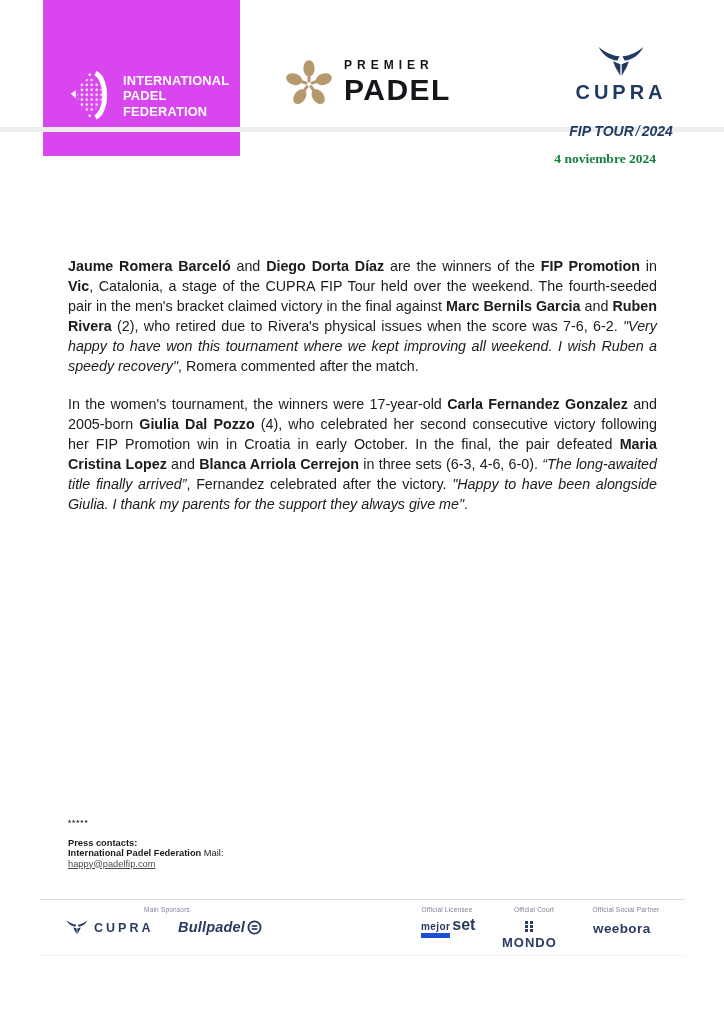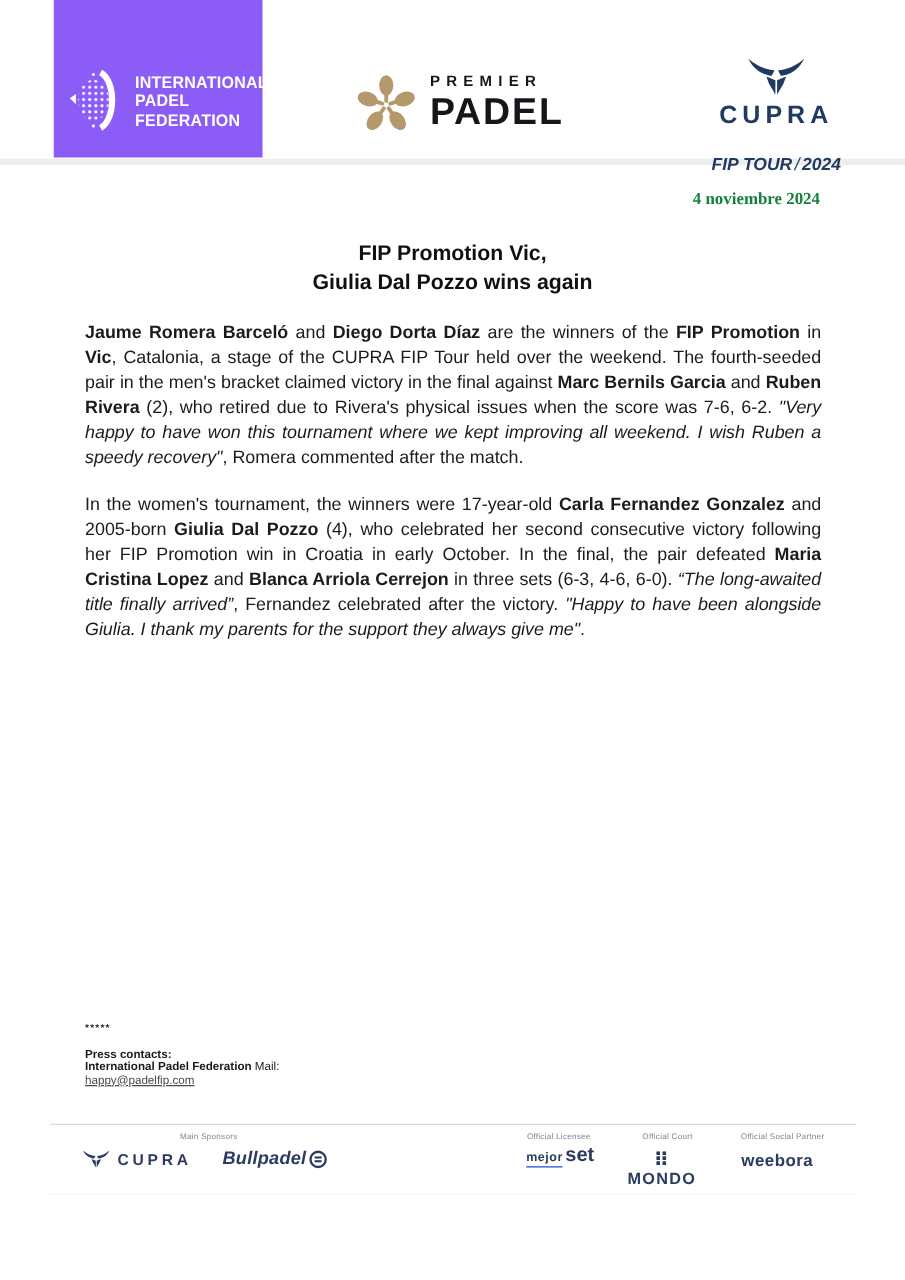--- a/index.html
+++ b/index.html
@@ -1,21 +1,21 @@
 <!DOCTYPE html>
 <html><head>
 <meta charset="utf-8">
 <style>
   html,body{margin:0;padding:0;background:#fff;}
   .page{position:relative;width:724px;height:1024px;background:#ffffff;overflow:hidden;
         font-family:"Liberation Sans", sans-serif;color:#1b1b1b;}
 
   
-  .ipf-box{position:absolute;left:43px;top:0;width:167px;height:126px;background:#8b5cf6;
-           display:flex;align-items:flex-end;justify-content:flex-start;padding:0;}
+  .ipf-box{position:absolute;left:43px;top:0;width:167px;height:126px;background:#d946ef;
+           display:flex;align-items:flex-end;justify-content:flex-start;padding:15px;}
   .ipf-inner{display:flex;align-items:center;gap:7px;margin:0 0 16px 12px;}
   .ipf-text{color:#fff;font-weight:bold;font-size:13.5px;line-height:15.5px;
             letter-spacing:.2px;transform:scaleX(.95);transform-origin:left;}
   .header-strip{position:absolute;left:0;top:127px;width:724px;height:5px;background:#ededed;}
 
   .premier{position:absolute;left:283px;top:58px;width:215px;height:60px;display:flex;align-items:flex-start;}
   .premier-words{margin-left:9px;}
   .premier-top{font-size:12px;font-weight:bold;letter-spacing:5px;color:#16161a;}
   .premier-bottom{font-size:30px;font-weight:900;letter-spacing:1.5px;color:#16161a;margin-top:1px;}
 
@@ -51,21 +51,21 @@
   .lbl-main{left:66px;width:202px;}
   .lbl-licensee{left:403px;width:88px;}
   .lbl-court{left:493px;width:82px;}
   .lbl-social{left:578px;width:96px;}
 
   .logo{position:absolute;display:flex;align-items:center;color:#2b3a60;}
   .cupra-sm{left:66px;top:920px;gap:6px;}
   .cupra-sm-word{font-size:12.5px;font-weight:bold;letter-spacing:3px;}
   .bullpadel{left:178px;top:919px;font-size:14.5px;font-weight:900;font-style:italic;letter-spacing:.2px;gap:2px;}
   .mejorset{left:421px;top:916px;display:block;text-align:left;width:55px;}
-  .mejor-line1{font-size:10px;font-weight:600;letter-spacing:.4px;border-bottom:1px solid #1d4ed8;display:inline-block;padding-bottom:1px;}
+  .mejor-line1{font-size:10px;font-weight:600;letter-spacing:.4px;border-bottom:5px solid #1d4ed8;display:inline-block;padding-bottom:1px;}
   .mejor-set{font-size:16px;font-weight:900;margin-left:2px;}
   .mondo{left:502px;top:921px;gap:3px;flex-direction:column;}
   .mondo-word{font-size:13px;font-weight:900;letter-spacing:1px;}
   .weebora{left:593px;top:921px;font-size:13.5px;font-weight:800;letter-spacing:.4px;}
 
   .page-edge{position:absolute;left:40px;top:955px;width:645px;height:1px;background:#f4f4f4;}
 </style>
 </head>
 <body>
 
@@ -134,24 +134,20 @@
         <path d="M43 21 L33 25 L33 41 L40 29 Z"></path>
       </g>
     </svg>
     <div class="cupra-word">CUPRA</div>
     <div class="cupra-sub">
       <span>FIP TOUR</span><span class="sep">/</span><span>2024</span>
     </div>
   </div>
 
   <div class="date">4 noviembre 2024</div>
-  <div class="title">
-    <div>FIP Promotion Vic,</div>
-    <div>Giulia Dal Pozzo wins again</div>
-  </div>
 
   <div class="para" id="para1"><span class="bold">Jaume Romera Barceló</span><span> and </span><span class="bold">Diego Dorta Díaz</span><span> are the winners of the </span><span class="bold">FIP Promotion</span><span> in </span><span class="bold">Vic</span><span>, Catalonia, a stage of the CUPRA FIP Tour held over the weekend. The fourth-seeded pair in the men's bracket claimed victory in the final against </span><span class="bold">Marc Bernils Garcia</span><span> and </span><span class="bold">Ruben Rivera</span><span> (2), who retired due to Rivera's physical issues when the score was 7-6, 6-2. </span><span class="italic">"Very happy to have won this tournament where we kept improving all weekend. I wish Ruben a speedy recovery"</span><span>, Romera commented after the match.</span></div>
   <div class="para" id="para2"><span>In the women's tournament, the winners were 17-year-old </span><span class="bold">Carla Fernandez Gonzalez</span><span> and 2005-born </span><span class="bold">Giulia Dal Pozzo</span><span> (4), who celebrated her second consecutive victory following her FIP Promotion win in Croatia in early October. In the final, the pair defeated </span><span class="bold">Maria Cristina Lopez</span><span> and </span><span class="bold">Blanca Arriola Cerrejon</span><span> in three sets (6-3, 4-6, 6-0). </span><span class="italic">“The long-awaited title finally arrived”</span><span>, Fernandez celebrated after the victory. </span><span class="italic">"Happy to have been alongside Giulia. I thank my parents for the support they always give me"</span><span>.</span></div>
 
   <div class="press">
     <div class="stars">*****</div>
     <div class="head">Press contacts:</div>
     <div>
       <span class="org">International Padel Federation</span><span class="maillabel"> Mail:</span>
     </div>

